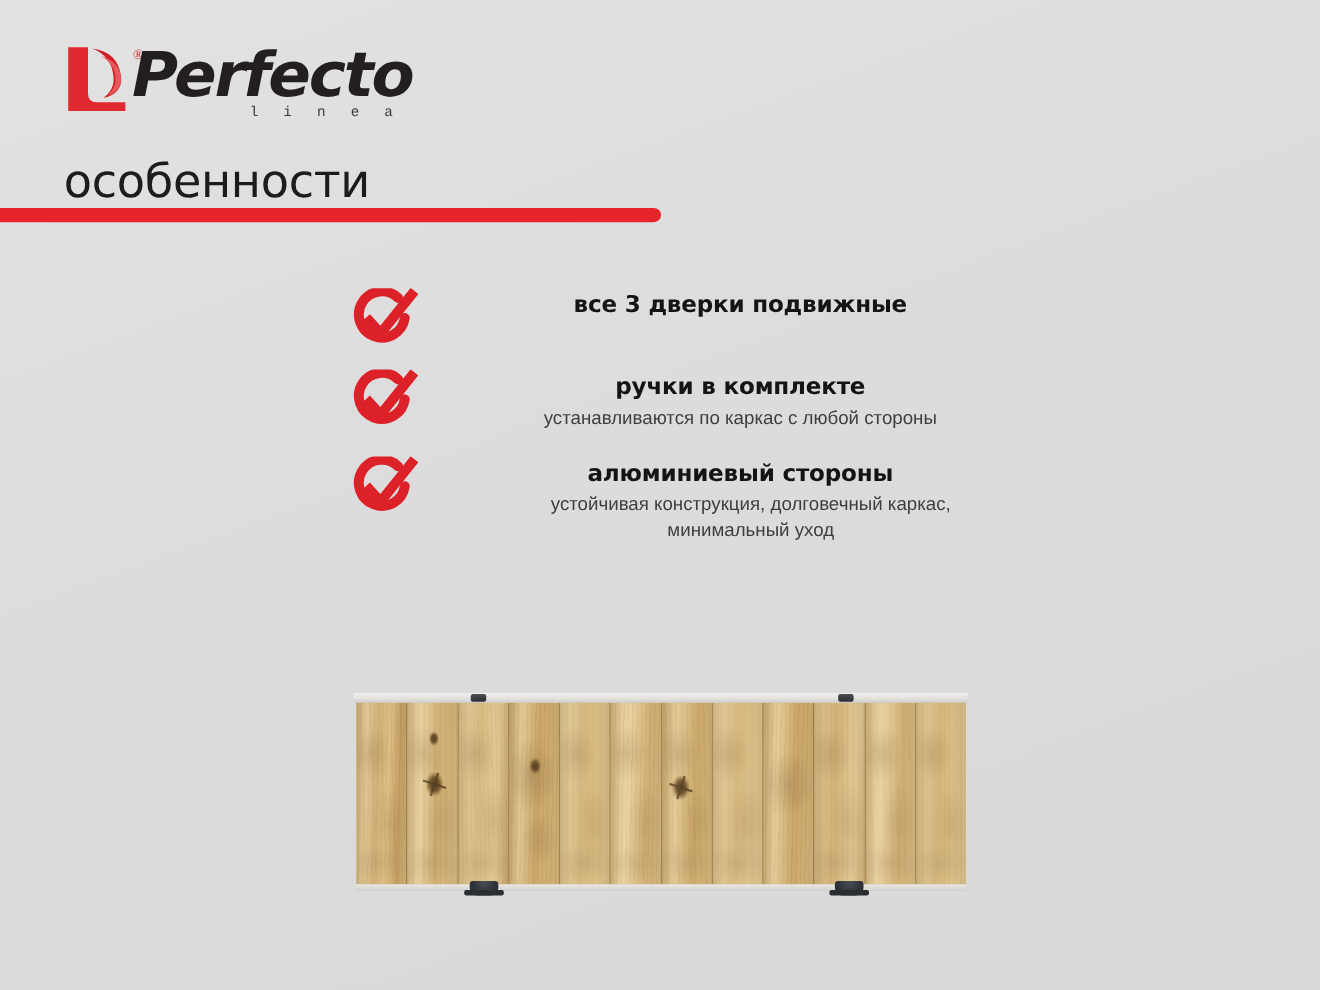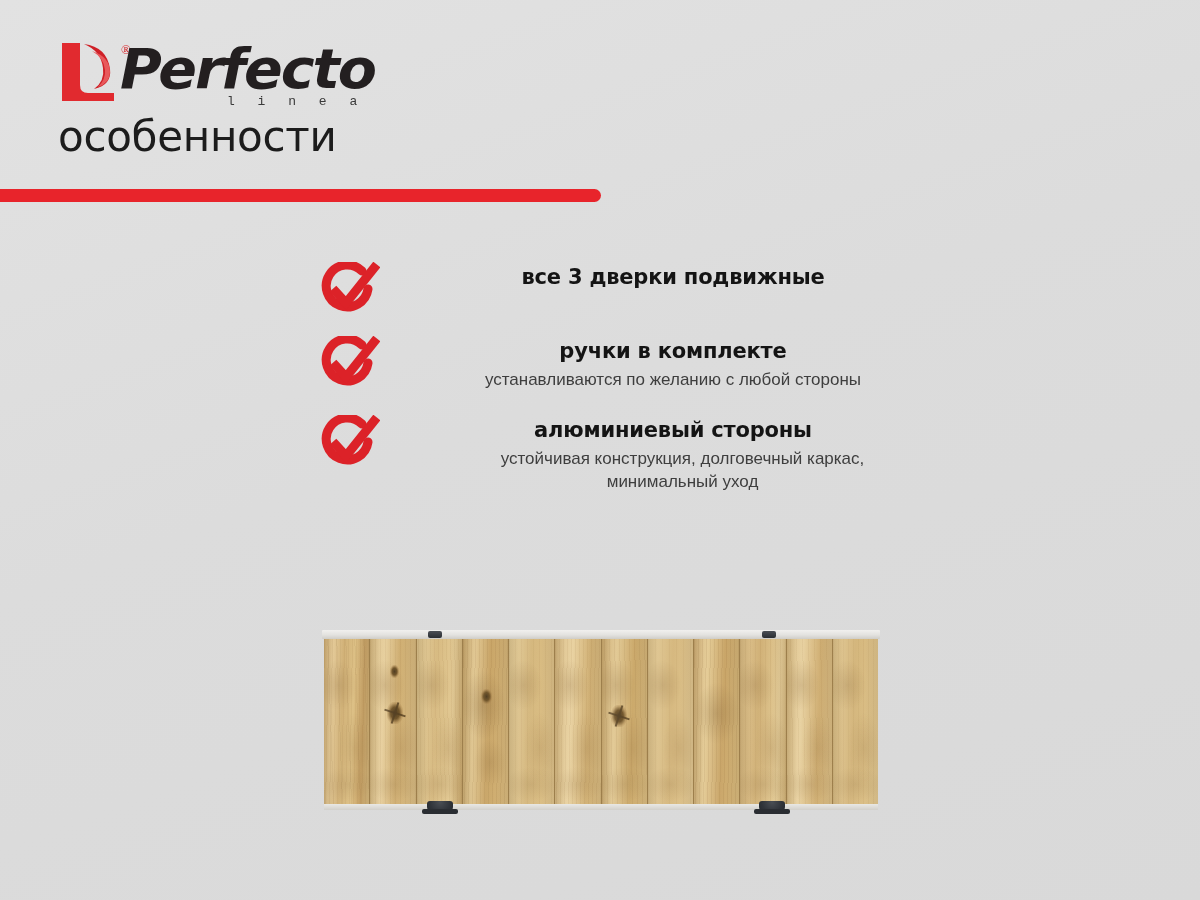--- a/index.html
+++ b/index.html
@@ -32,21 +32,21 @@
     transform-origin: left top;
   }
   #logo-sub {
     position:absolute; left:169px; top:56px;
     font-size:13px; color:#3a3a3a; letter-spacing:7.5px;
     font-family:Liberation Mono, monospace;
   }
 
   
   #page-title {
-    position:absolute; left:58px; top:112px;
+    position:absolute; left:58px; top:140px;
     font-size:42px; font-weight:normal; color:#1c1c1c;
     letter-spacing:-0.3px;
     font-family:"DejaVu Sans", sans-serif;
   }
   #title-rule {
     position:absolute; left:0; top:189px; width:601px; height:13px;
     background:#e8242b;
     border-top-right-radius:7px; border-bottom-right-radius:7px;
   }
 
@@ -179,21 +179,21 @@
 
     <div class="feature f2">
       <div class="feature-icon">
         <svg viewBox="0 0 62 58" width="62" height="58">
           <path d="M44 9 A21 21 0 1 0 50 27" fill="none" stroke="#dc2228" stroke-width="9" stroke-linecap="round"></path>
           <path d="M18 30 L28 41 L56 6" fill="none" stroke="#dc2228" stroke-width="9" stroke-linecap="square" stroke-linejoin="miter"></path>
         </svg>
       </div>
       <div class="feature-text">
         <div class="feature-title">ручки в комплекте</div>
-        <div class="feature-sub">устанавливаются по желанию с любой стороны</div>
+        <div class="feature-sub">устанавливаются по каркас с любой стороны</div>
       </div>
     </div>
 
     <div class="feature f3">
       <div class="feature-icon">
         <svg viewBox="0 0 62 58" width="62" height="58">
           <path d="M44 9 A21 21 0 1 0 50 27" fill="none" stroke="#dc2228" stroke-width="9" stroke-linecap="round"></path>
           <path d="M18 30 L28 41 L56 6" fill="none" stroke="#dc2228" stroke-width="9" stroke-linecap="square" stroke-linejoin="miter"></path>
         </svg>
       </div>

